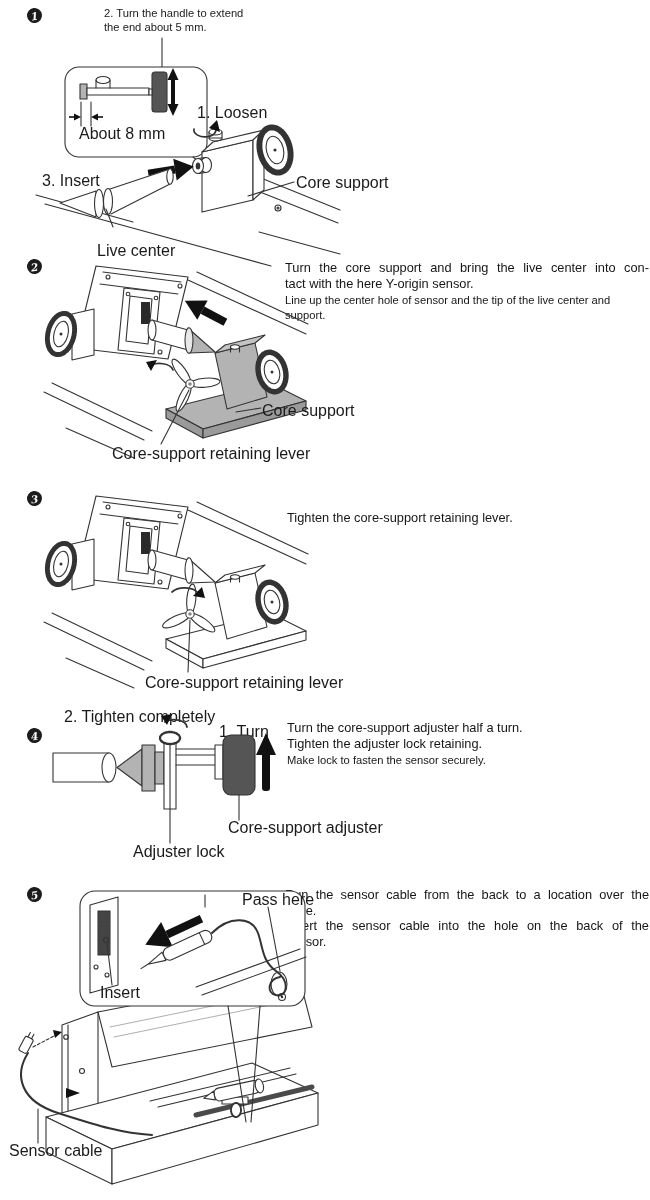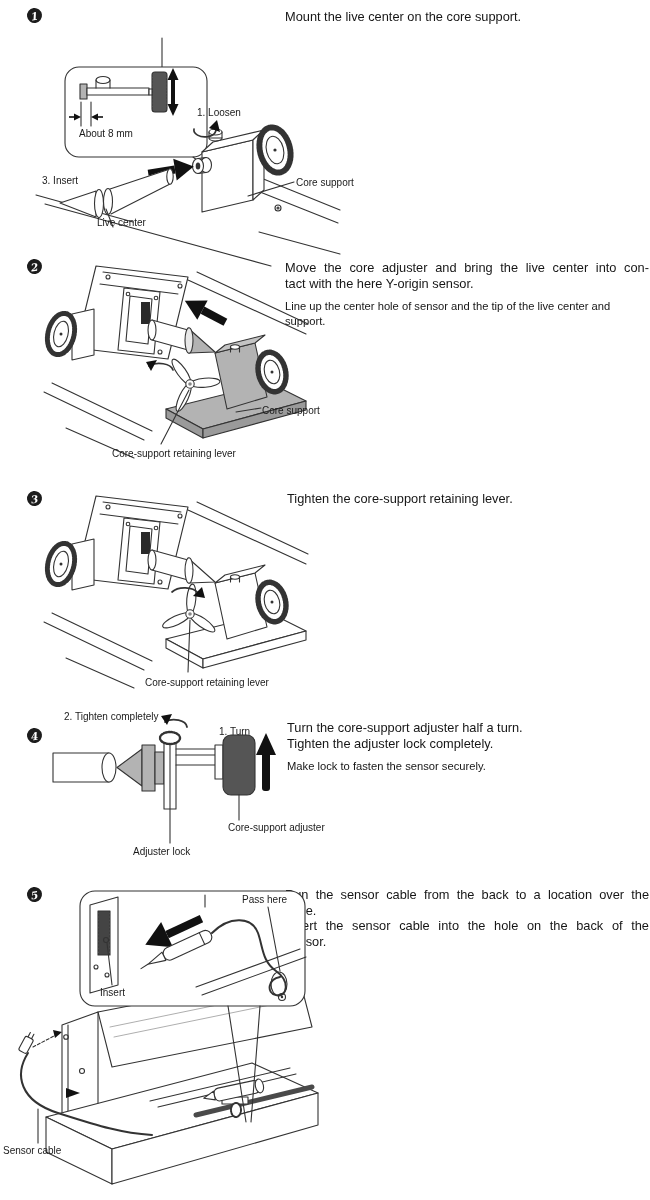--- a/index.html
+++ b/index.html
@@ -4,34 +4,35 @@
 <style>
   html,body{margin:0;padding:0;background:#fff}
   #page{position:relative;width:650px;height:1200px;background:#fff;overflow:hidden;
         font-family:"Liberation Sans",sans-serif;color:#161616}
   .badge{position:absolute;width:15px;height:15px;border-radius:50%;background:#1c1c1c;color:#fff;
          font:italic 700 10.5px "DejaVu Serif",serif;display:flex;align-items:center;justify-content:center;
          transform:rotate(-8deg)}
   .block{position:absolute;width:364px}
   .ln{font-size:12.8px;line-height:15.6px;white-space:nowrap}
   .ln.j{white-space:normal;text-align:justify;text-align-last:justify}
-  .note{font-size:11.2px;line-height:14.8px;margin-top:8px}
+  .note{font-size:11.2px;line-height:14.8px;margin-top:2px}
   .note .ln{font-size:11.2px;line-height:14.8px}
-  .lbl{position:absolute;font-size:10px;line-height:13px;white-space:nowrap;color:#1a1a1a}
+  .lbl{position:absolute;font-size:16px;line-height:13px;white-space:nowrap;color:#1a1a1a}
   .callout{position:absolute;font-size:11.2px;line-height:13.5px;color:#1a1a1a}
   svg{position:absolute;overflow:visible}
 </style>
 </head>
 <body>
 
 <div id="page">
 
   <div class="badge" style="left:27px;top:8px">1</div>
-  <div class="block" style="left:285px;top:9px">
-    <div class="ln">Mount the live center on the core support.</div>
+  <div class="callout" style="left:104px;top:7px">
+    <div>2. Turn the handle to extend</div>
+    <div>the end about 5 mm.</div>
   </div>
 
   <svg style="left:35px;top:36px" width="310" height="216" viewBox="0 0 310 216">
     <defs>
       <clipPath id="k1">
           <rect x="117" y="36" width="15" height="40" rx="3"></rect>
         </clipPath>
     </defs>
     <g stroke="#333" fill="none" stroke-width="1.1" stroke-linejoin="round" stroke-linecap="round">
 
@@ -102,25 +103,25 @@
       <ellipse cx="73" cy="165.5" rx="4.5" ry="13" fill="#fff"></ellipse>
 
       <path d="M259,146 L213,160"></path>
       <path d="M78,191 L71,173"></path>
     </g>
   </svg>
   <div class="lbl" style="left:79px;top:127px">About 8 mm</div>
   <div class="lbl" style="left:197px;top:106px">1. Loosen</div>
   <div class="lbl" style="left:42px;top:174px">3. Insert</div>
   <div class="lbl" style="left:296px;top:176px">Core support</div>
-  <div class="lbl" style="left:97px;top:216px">Live center</div>
+  <div class="lbl" style="left:97px;top:244px">Live center</div>
 
   <div class="badge" style="left:27px;top:259px">2</div>
   <div class="block" style="left:285px;top:260px">
-    <div class="ln j">Move the core adjuster and bring the live center into con-</div>
+    <div class="ln j">Turn the core support and bring the live center into con-</div>
     <div class="ln">tact with the here Y-origin sensor.</div>
     <div class="note">
       <div class="ln">Line up the center hole of sensor and the tip of the live center and</div>
       <div class="ln">support.</div>
     </div>
   </div>
 
   <svg style="left:38px;top:262px" width="270" height="195" viewBox="0 0 270 195">
     <g stroke="#333" fill="none" stroke-width="1.1" stroke-linejoin="round" stroke-linecap="round">
       <path d="M150,18 L268,72 M159,10 L270,62 M6,130 L106,178 M14,121 L114,169 M28,166 L96,196"></path>
@@ -177,21 +178,21 @@
         <polygon points="108,100 119,98 113,109" fill="#111" stroke="none"></polygon>
       </g>
       <path d="M198,150 L223,146"></path>
       <path d="M151,128 L123,182"></path>
     </g>
   </svg>
   <div class="lbl" style="left:262px;top:404px">Core support</div>
   <div class="lbl" style="left:112px;top:447px">Core-support retaining lever</div>
 
   <div class="badge" style="left:27px;top:491px">3</div>
-  <div class="block" style="left:287px;top:491px">
+  <div class="block" style="left:287px;top:510px">
     <div class="ln">Tighten the core-support retaining lever.</div>
   </div>
 
   <svg style="left:38px;top:492px" width="270" height="195" viewBox="0 0 270 195">
     <g stroke="#333" fill="none" stroke-width="1.1" stroke-linejoin="round" stroke-linecap="round">
       <path d="M150,18 L268,72 M159,10 L270,62 M6,130 L106,178 M14,121 L114,169 M28,166 L96,196"></path>
       <polygon points="58,4 150,15 130,97 38,86" fill="#fff"></polygon>
       <path d="M65,10 L143,20 M62,22 L140,32"></path>
       <circle cx="70" cy="15" r="2"></circle>
         <circle cx="142" cy="24" r="2"></circle>
@@ -240,21 +241,21 @@
       <path d="M152,128 L150,180"></path>
     </g>
   </svg>
   <div class="lbl" style="left:145px;top:676px">Core-support retaining lever</div>
 
   <div class="badge" style="left:27px;top:728px">4</div>
   <div class="lbl" style="left:64px;top:710px">2. Tighten completely</div>
   <div class="lbl" style="left:219px;top:725px">1. Turn</div>
   <div class="block" style="left:287px;top:720px">
     <div class="ln">Turn the core-support adjuster half a turn.</div>
-    <div class="ln">Tighten the adjuster lock completely.</div>
+    <div class="ln">Tighten the adjuster lock retaining.</div>
     <div class="note">
       <div class="ln">Make lock to fasten the sensor securely.</div>
     </div>
   </div>
 
   <svg style="left:35px;top:705px" width="250" height="160" viewBox="0 0 250 160">
     <defs>
       <clipPath id="k4">
           <rect x="188" y="30" width="32" height="60" rx="8"></rect>
         </clipPath>
@@ -364,15 +365,15 @@
       <ellipse cx="279" cy="99" rx="8" ry="12"></ellipse>
       <circle cx="282" cy="112" r="3.5"></circle>
         <circle cx="282" cy="112" r="1.2" fill="#333" stroke="none"></circle>
       <path d="M268,22 L280,86"></path>
       <path d="M112,100 L107,58"></path>
       <circle cx="106" cy="55" r="2.5"></circle>
     </g>
   </svg>
   <div class="lbl" style="left:242px;top:893px">Pass here</div>
   <div class="lbl" style="left:100px;top:986px">Insert</div>
-  <div class="lbl" style="left:3px;top:1144px">Sensor cable</div>
+  <div class="lbl" style="left:9px;top:1144px">Sensor cable</div>
 
 </div>
 
 </body></html>

